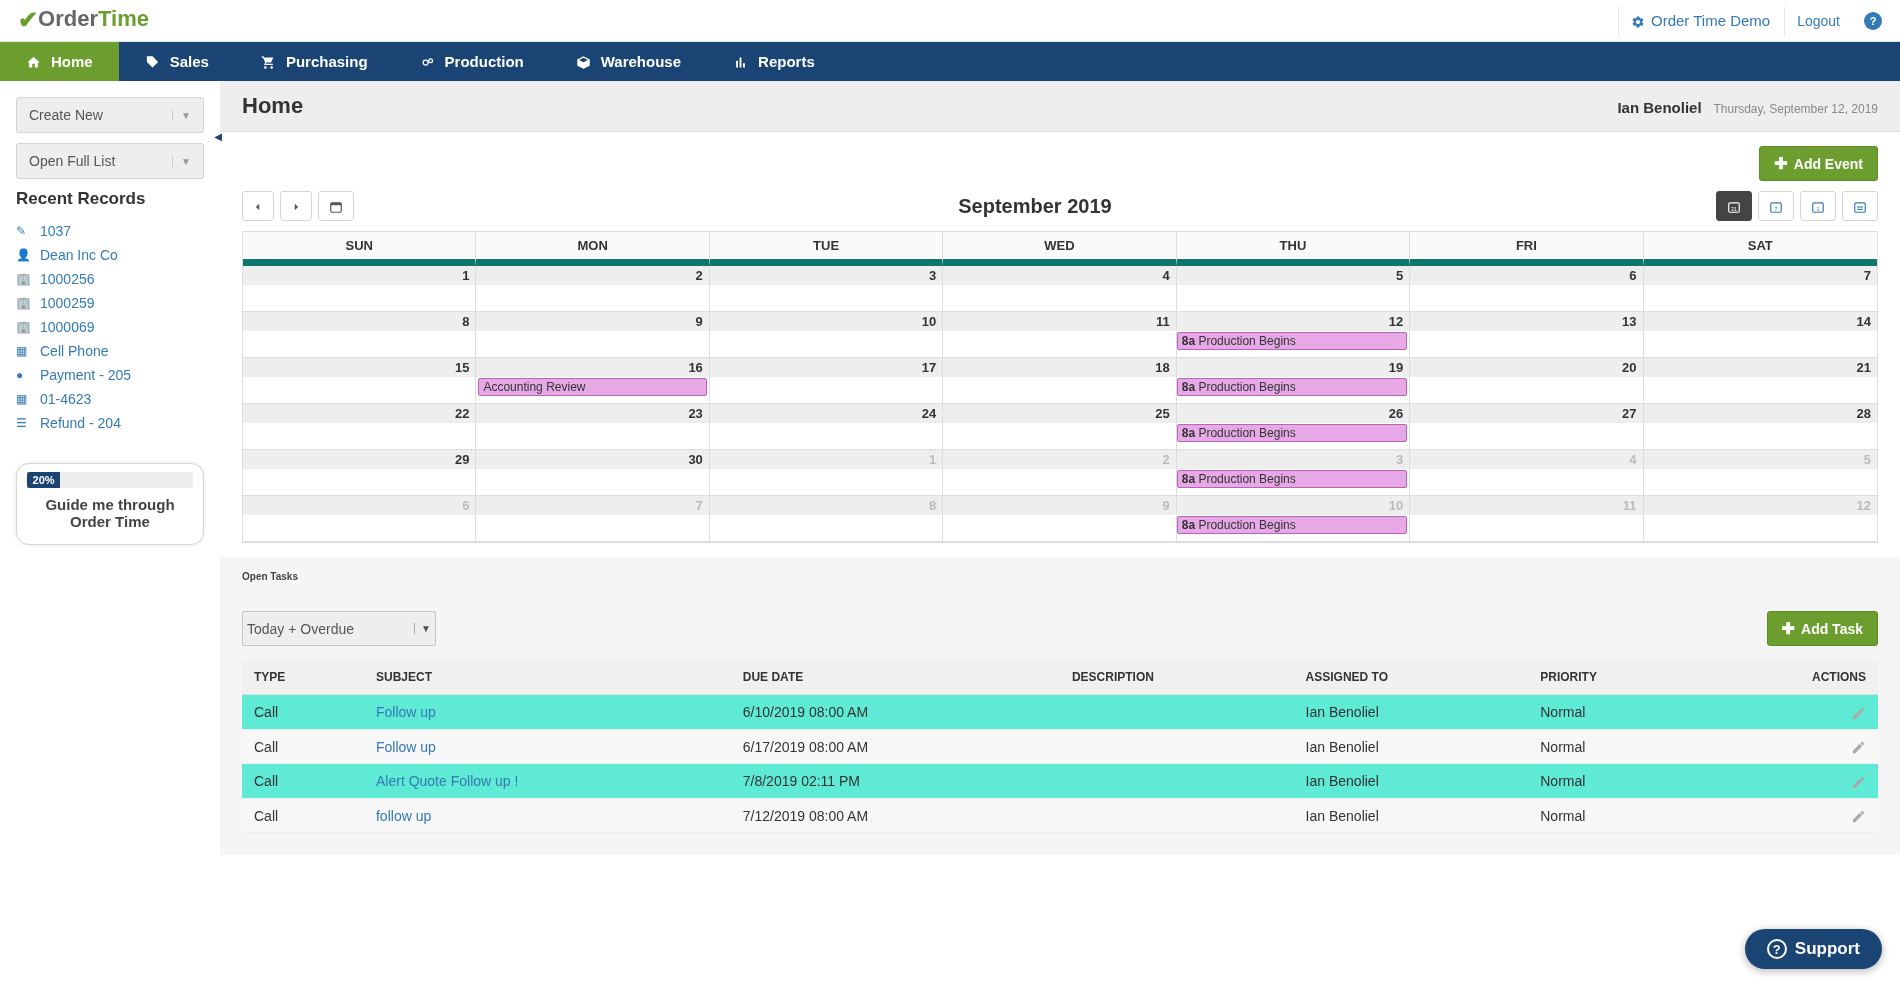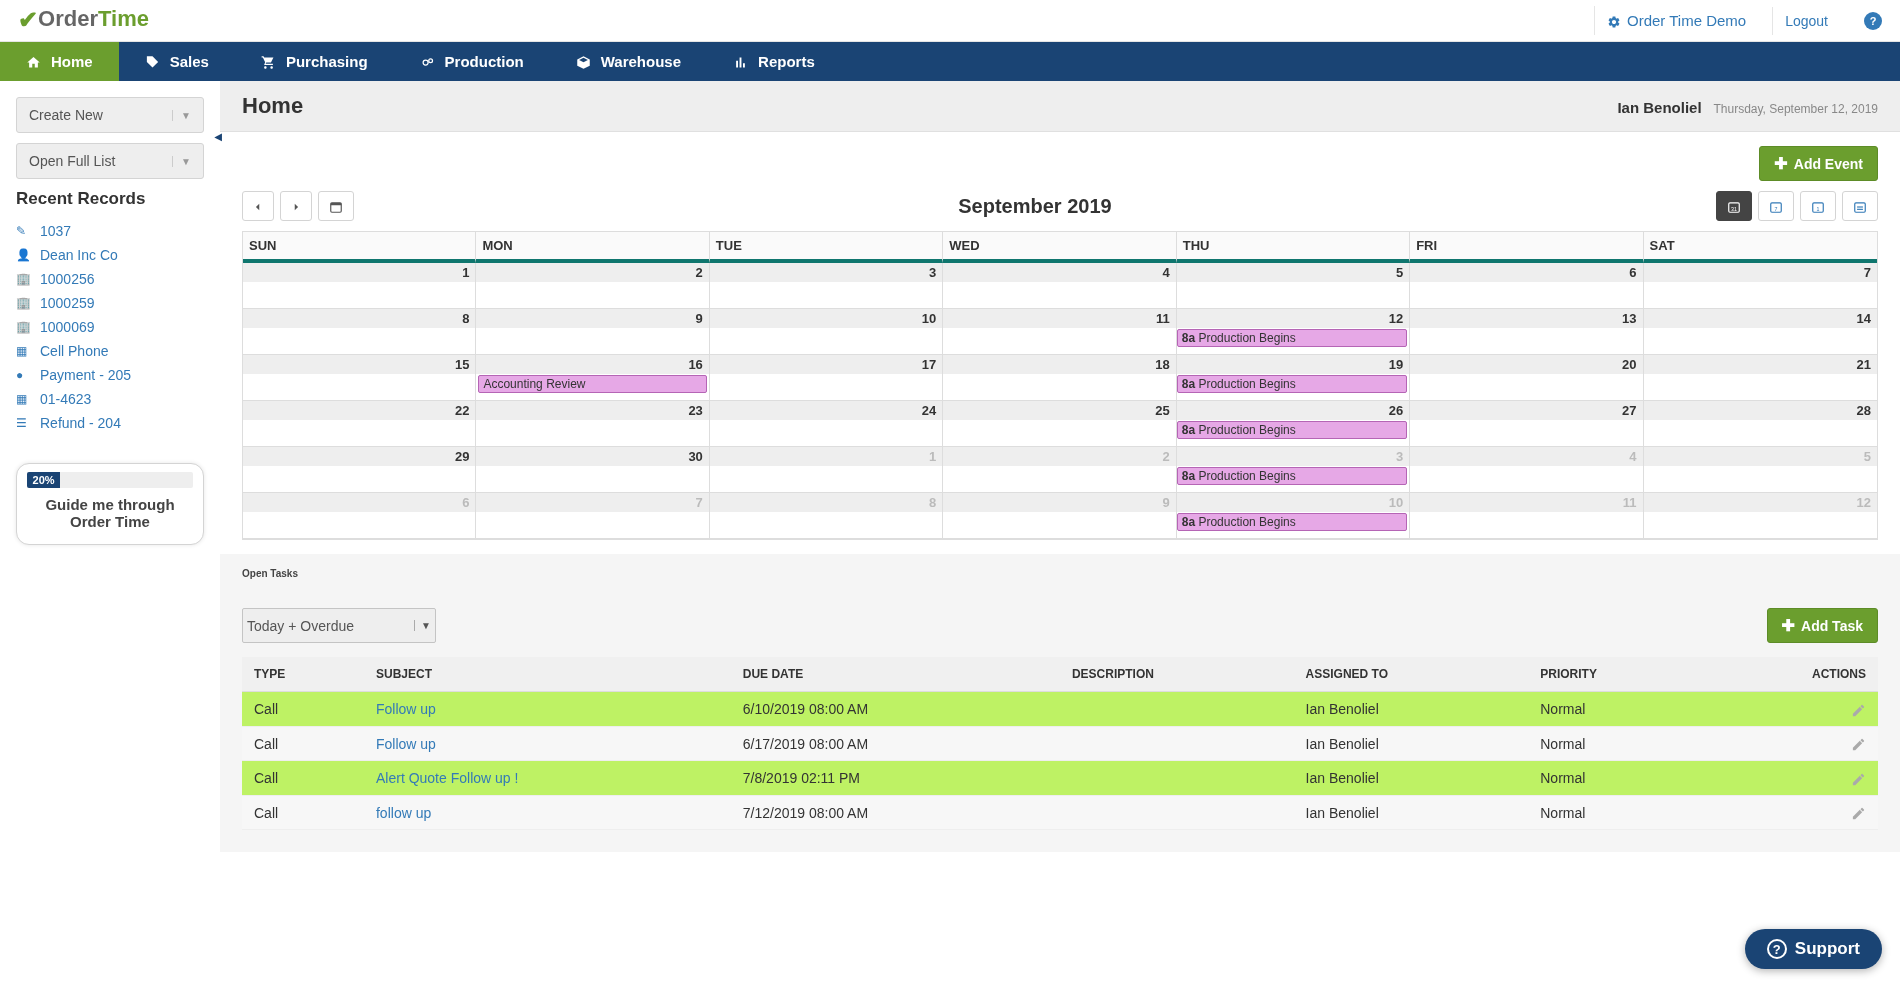--- a/index.html
+++ b/index.html
@@ -5,21 +5,21 @@
 * { box-sizing: border-box; margin: 0; padding: 0; }
 body { font-family: -apple-system, BlinkMacSystemFont, "Segoe UI", Arial, sans-serif; font-size: 14px; color: #333; background: #fff; }
 a { color: #337ab7; text-decoration: none; }
 
 
 .top-header { display: flex; justify-content: space-between; align-items: center; padding: 6px 18px; border-bottom: 1px solid #e5e5e5; }
 .logo { font-size: 22px; font-weight: 600; }
 .logo .order { color: #666; }
 .logo .time { color: #6b9e2e; font-weight: 700; }
 .logo .check { color: #6b9e2e; font-size: 24px; vertical-align: middle; }
-.top-right { display: flex; align-items: center; gap: 14px; }
+.top-right { display: flex; align-items: center; gap: 2px; }
 .top-right a { color: #337ab7; padding: 6px 12px; border-left: 1px solid #e5e5e5; }
 .demo-link { color: #337ab7; display: flex; align-items: center; gap: 6px; font-size: 15px; padding-right: 16px; }
 .help-icon { width: 18px; height: 18px; border-radius: 50%; background: #337ab7; color: #fff; display: inline-flex; align-items: center; justify-content: center; font-size: 11px; font-weight: bold; margin-left: 10px; }
 
 
 .nav { background: #1a4474; display: flex; }
 .nav-item { color: #fff; padding: 11px 26px; display: flex; align-items: center; gap: 10px; font-size: 15px; font-weight: 600; cursor: pointer; }
 .nav-item.active { background: #6b9e2e; }
 .nav-item .ico { font-size: 14px; }
 
@@ -56,39 +56,39 @@
 .cal-header { display: flex; align-items: center; justify-content: space-between; margin-bottom: 0px; }
 .cal-nav { display: flex; gap: 6px; }
 .cal-btn { background: #fff; border: 1px solid #d4d4d4; padding: 6px 10px; border-radius: 3px; cursor: pointer; font-size: 14px; color: #555; }
 .cal-btn.dark { background: #444; color: #fff; border-color: #444; }
 .cal-title { font-size: 20px; font-weight: 700; color: #333; flex: 1; text-align: center; }
 .cal-views { display: flex; gap: 6px; }
 
 
 .calendar { border: 1px solid #ddd; margin-top: 10px; }
 .cal-days { display: grid; grid-template-columns: repeat(7, 1fr); }
-.cal-day-h { text-align: left; padding: 6px; font-size: 13px; font-weight: 700; border-right: 1px solid #ddd; border-bottom: 4px solid #0f766e; background: #fafafa; }
+.cal-day-h { text-align: center; padding: 6px; font-size: 13px; font-weight: 700; border-right: 1px solid #ddd; border-bottom: 7px solid #0f766e; background: #fafafa; }
 .cal-day-h:last-child { border-right: none; }
 .cal-row { display: grid; grid-template-columns: repeat(7, 1fr); }
 .cal-cell { border-right: 1px solid #ddd; border-bottom: 1px solid #ddd; min-height: 46px; position: relative; }
 .cal-cell:last-child { border-right: none; }
 .cal-date { text-align: right; padding: 2px 6px; font-size: 13px; font-weight: 700; background: #eee; }
 .cal-date.faded { color: #bbb; }
 .cal-event { background: #e6a8e6; border: 1px solid #b565b5; color: #333; font-size: 12px; padding: 1px 4px; margin: 1px 2px 0 0; border-radius: 2px; white-space: nowrap; overflow: hidden; }
 .cal-event .time { font-weight: 700; }
 .cal-event.span { margin-left: 2px; }
 
 
 .tasks-section { background: #f5f5f5; padding: 14px 22px 22px; }
 .tasks-title { font-size: 10px; font-weight: 700; margin-bottom: 29px; color: #444; }
 .tasks-toolbar { display: flex; justify-content: space-between; margin-bottom: 14px; }
 .tasks-select { background: #eee; border: 1px solid #c4c4c4; padding: 7px 4px; border-radius: 2px; font-size: 14px; cursor: pointer; display: flex; align-items: center; gap: 60px; color: #555; }
 .tasks-select .chev { border-left: 1px solid #aaa; padding-left: 6px; font-size: 10px; }
 
-table.tasks { width: 100%; border-collapse: collapse; background: #bef264; }
+table.tasks { width: 100%; border-collapse: collapse; background: #5eead4; }
 table.tasks th { text-align: left; padding: 10px 12px; font-size: 12px; font-weight: 700; border-bottom: 1px solid #ddd; background: #f0f0f0; }
 table.tasks td { padding: 8px 12px; border-bottom: 1px solid #eee; font-size: 14px; }
 table.tasks tr:nth-child(even) td { background: #f7f7f7; }
 .action-ico { color: #aaa; cursor: pointer; font-size: 15px; }
 
 
 .support-btn { position: fixed; bottom: 18px; right: 18px; background: #1a4474; color: #fff; padding: 10px 22px; border-radius: 30px; font-size: 17px; font-weight: 600; display: flex; align-items: center; gap: 8px; cursor: pointer; box-shadow: 0 2px 8px rgba(0,0,0,0.3); }
 .support-btn .q { width: 20px; height: 20px; border: 2px solid #fff; border-radius: 50%; display: inline-flex; align-items: center; justify-content: center; font-size: 13px; }
 
 svg { display: inline-block; vertical-align: middle; }

